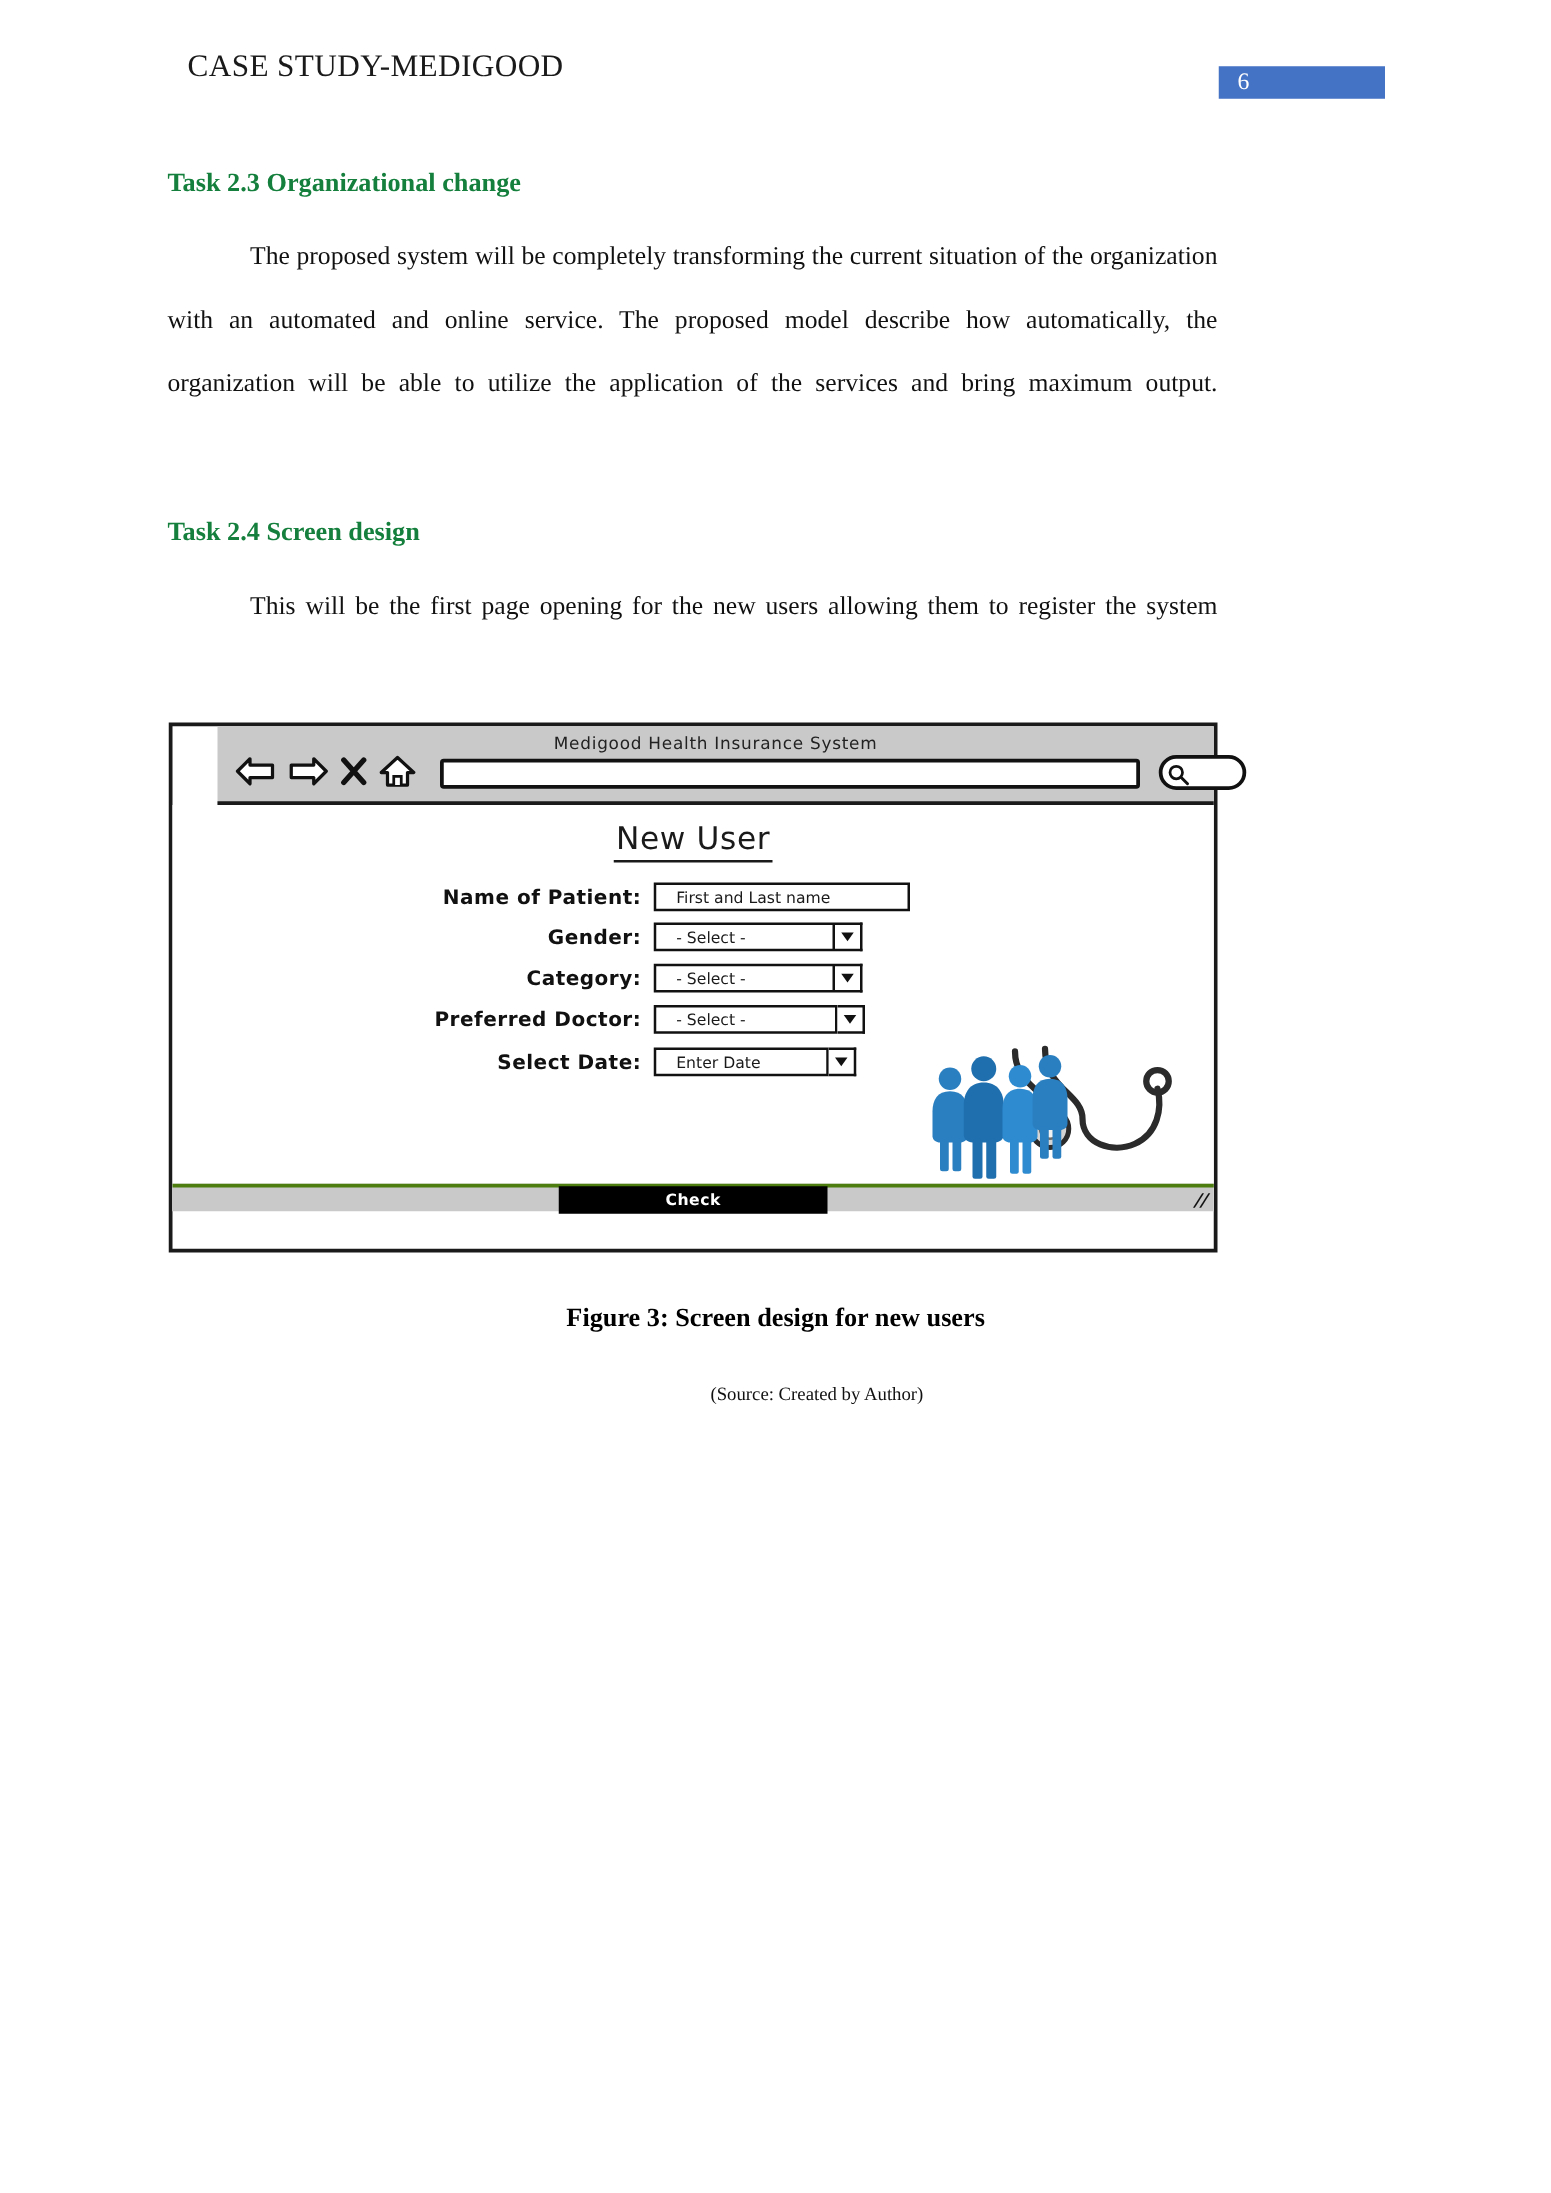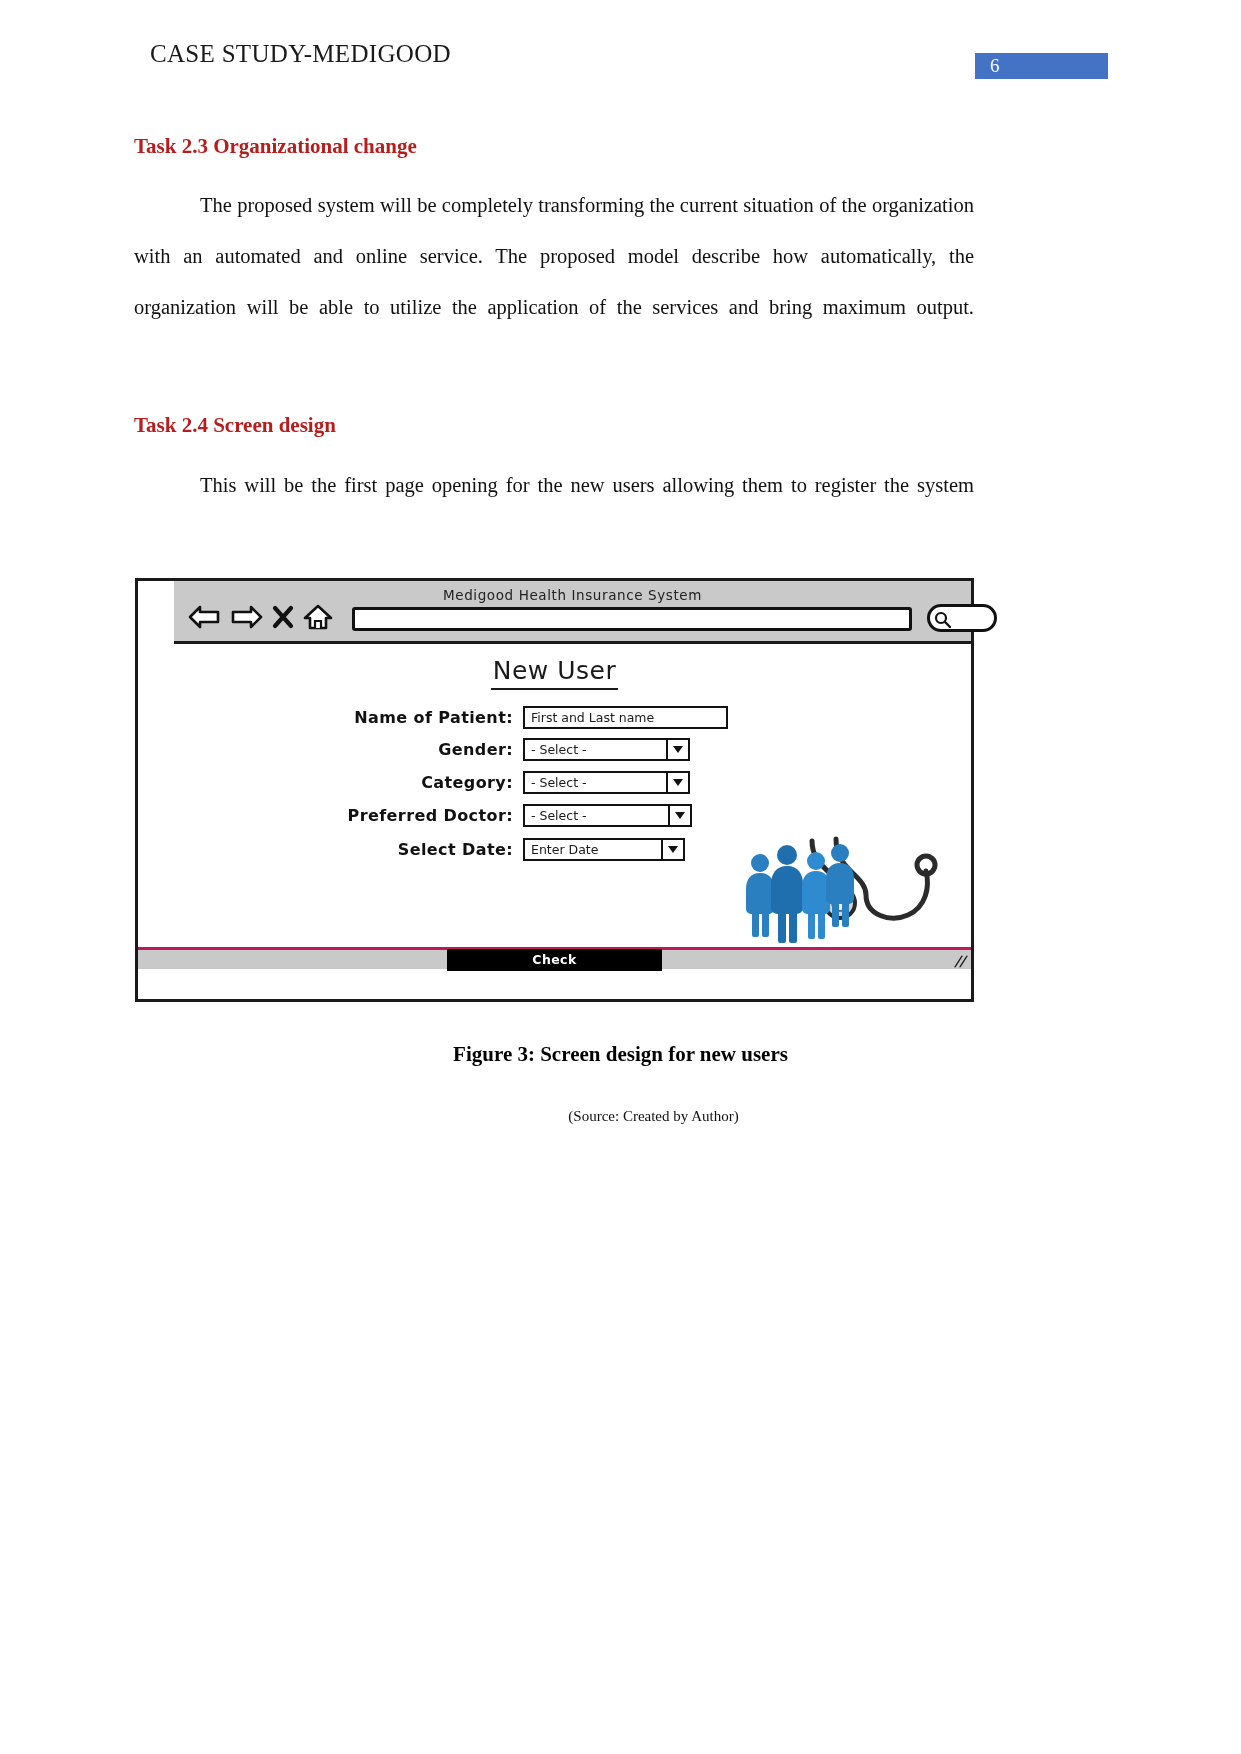--- a/index.html
+++ b/index.html
@@ -32,21 +32,21 @@
     font-size:19px;
     padding-left:15px;
     line-height:26px;
   }
 
   
   .content { position:absolute; left:0; top:0; width:1241px; }
   .h-task {
     position:absolute;
     font-family:"Liberation Serif", serif;
-    font-weight:bold; font-size:21px; color:#b91c1c;
+    font-weight:bold; font-size:21px; color:#15803d;
     white-space:nowrap;
   }
   .para {
     position:absolute;
     left:134px; width:840px;
     font-family:"Liberation Serif", serif;
     font-size:20.5px;
     line-height:51px;
     text-align:justify;
     text-justify:inter-word;
@@ -133,21 +133,21 @@
     letter-spacing:0.4px;
     color:#111;
     white-space:nowrap;
   }
   .field-wrap { position:relative; display:flex; align-items:center; }
   .field-box {
     background:#ffffff;
     border:2.5px solid #111;
     height:23px;
     display:flex; align-items:center;
-    padding-left:6px;
+    padding-left:16px;
     font-family:"DejaVu Sans", sans-serif;
     font-size:12.5px;
     color:#1a1a1a;
     white-space:nowrap;
   }
   .w-name  { width:205px; }
   .w-age   { width:175px; }
   .w-sel   { width:145px; }
   .w-sel2  { width:147px; }
   .w-date  { width:140px; }
@@ -167,21 +167,21 @@
 
   .clipart {
     position:absolute; right:6px; bottom:18px;
     width:225px; height:120px;
   }
 
   .mockup-statusbar {
     position:absolute; left:0; bottom:0;
     width:100%; height:22px;
     background:#c9c9c9;
-    border-top:3px solid #be185d;
+    border-top:3px solid #4d7c0f;
     display:flex; align-items:center; justify-content:center;
   }
   .check-btn {
     width:215px; height:22px;
     background:#000000;
     color:#ffffff;
     font-family:"DejaVu Sans", sans-serif;
     font-size:12.5px;
     font-weight:bold;
     display:flex; align-items:center; justify-content:center;

